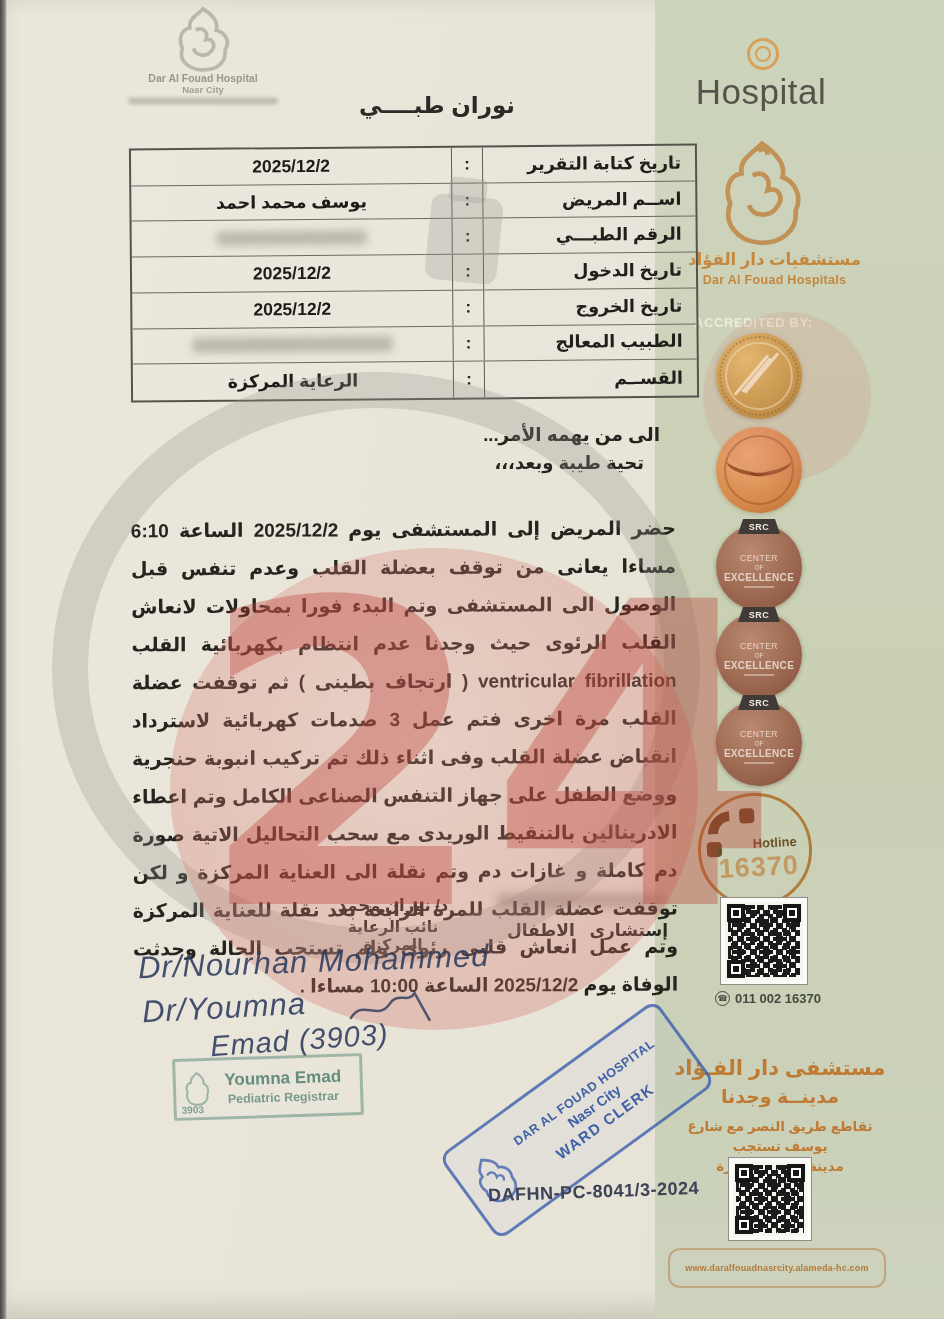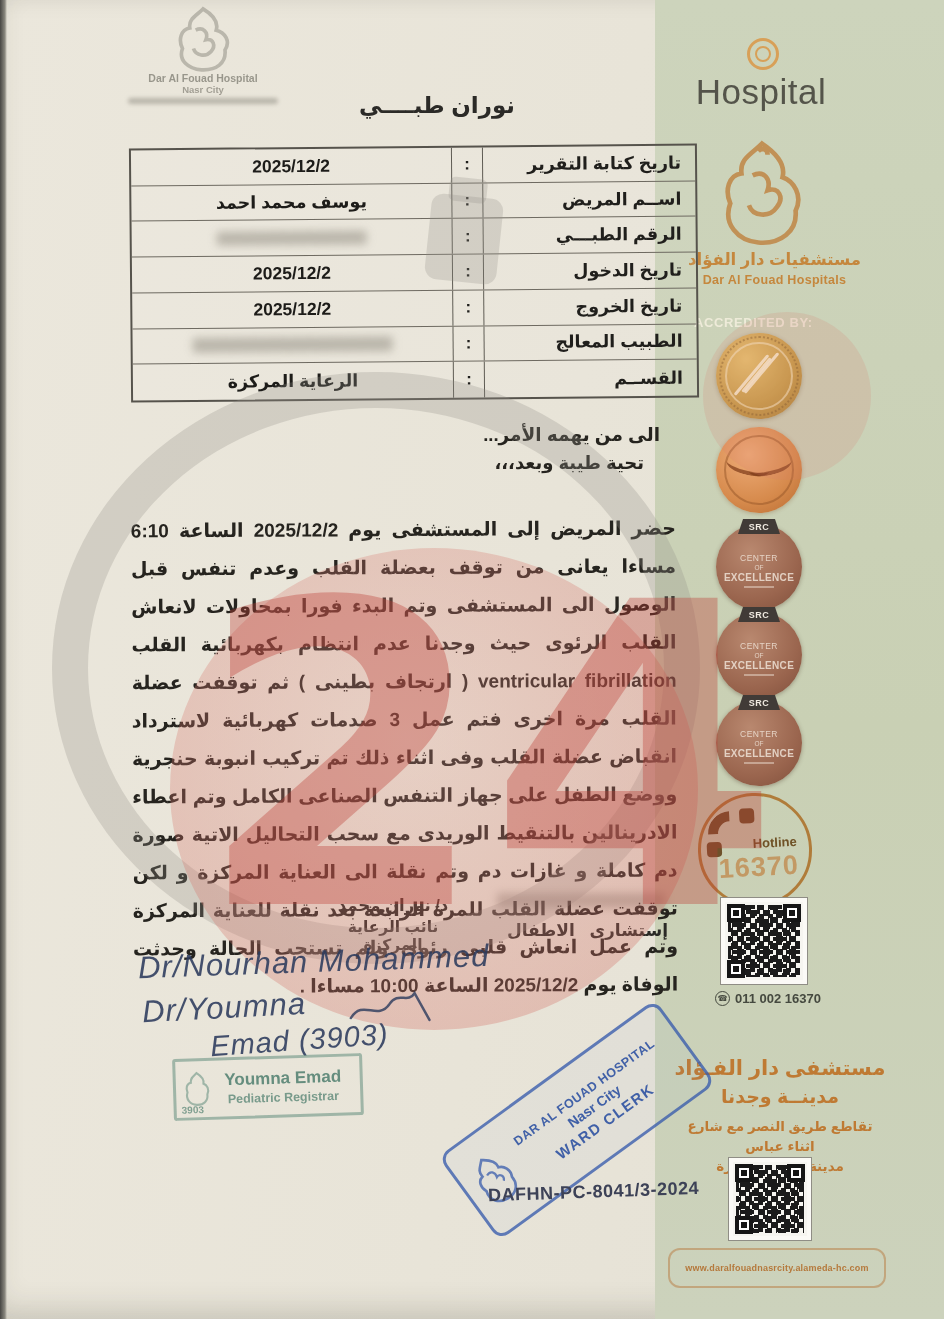--- a/index.html
+++ b/index.html
@@ -348,21 +348,21 @@
   </div>
   <div class="wa-line">
     <span class="wa-icon">☎</span>
     <span>011 002 16370</span>
   </div>
 
   <div class="branch ar">
     <div class="br1">مستشفى دار الفـؤاد</div>
     <div class="br2">مدينــة وجدنا</div>
     <div class="br3">تقاطع طريق النصر مع شارع</div>
-    <div class="br4">اثناء عباس</div>
+    <div class="br4">يوسف تستجب</div>
     <div class="br5">مدينة نصر - القاهرة</div>
   </div>
 
   <div class="qr qr2">
     <div class="qr-inner"></div>
     <div class="finder f-tl"></div>
       <div class="finder f-tr"></div>
       <div class="finder f-bl"></div>
   </div>
   <div class="url-pill">www.daralfouadnasrcity.alameda-hc.com</div>

